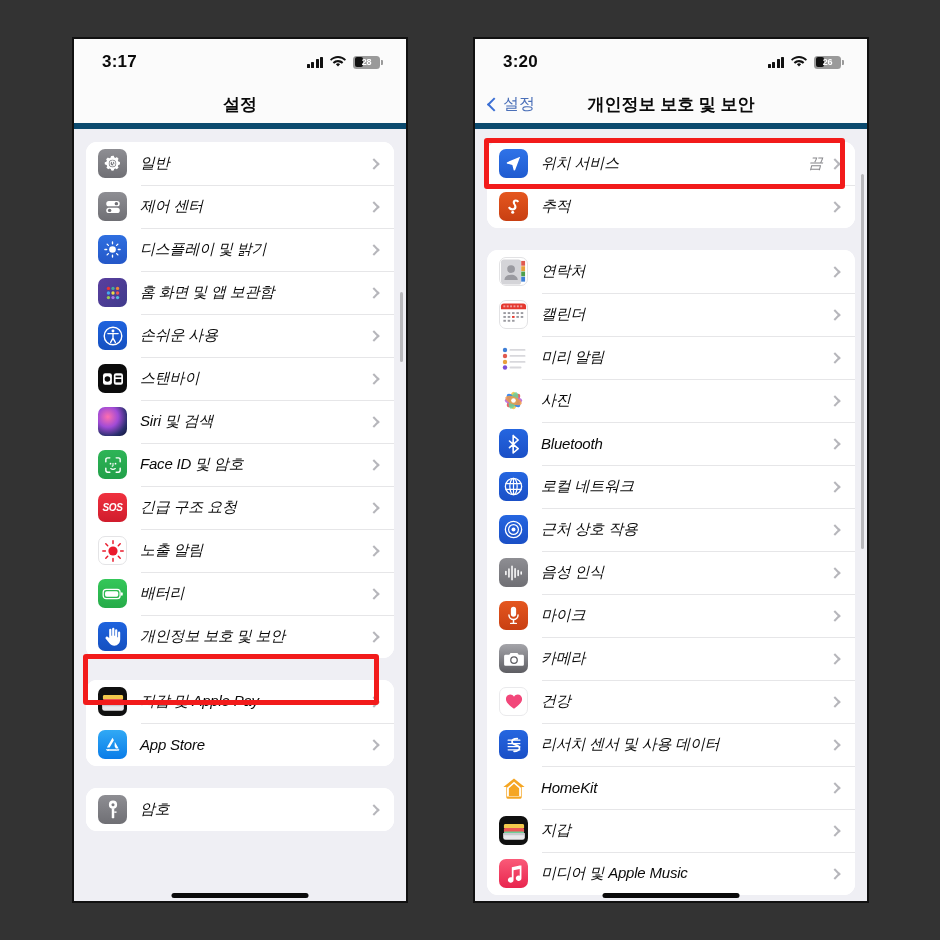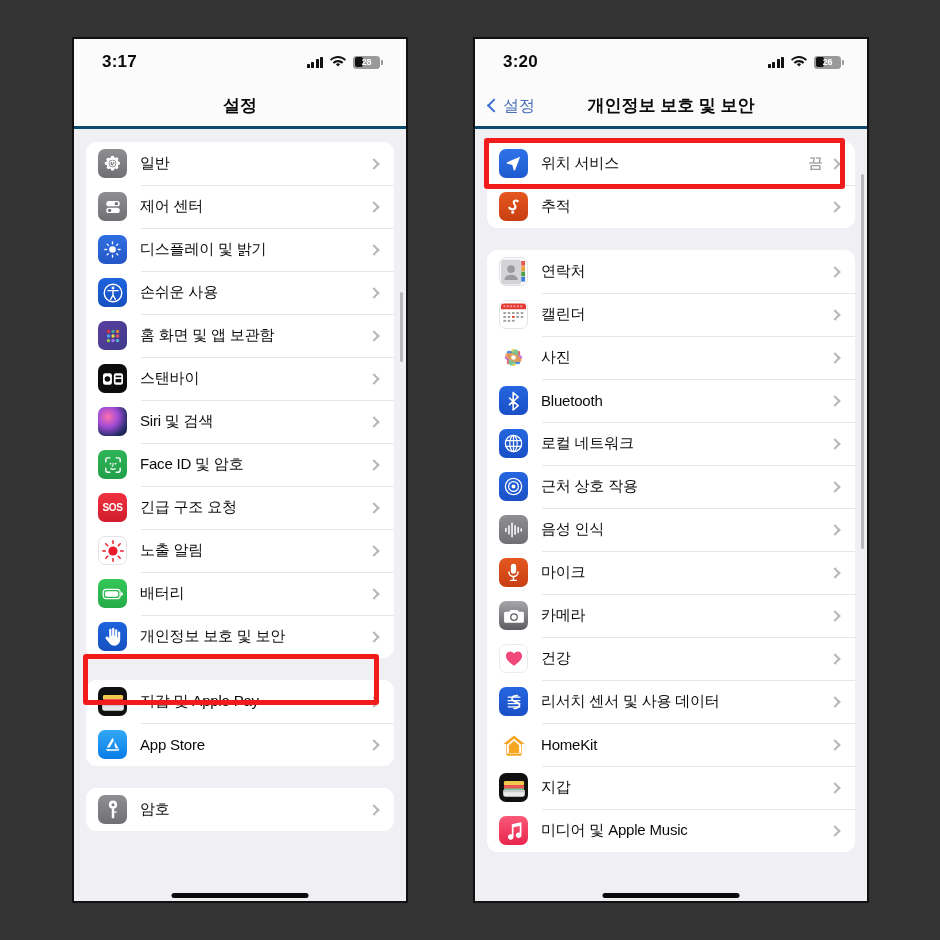--- a/index.html
+++ b/index.html
@@ -75,21 +75,21 @@
     font-size: 9px; font-weight: bold; color: #ffffff;
     z-index: 2; letter-spacing: -.2px;
   }
 
   
   .navbar {
     position: relative;
     height: 44px;
     background: #fbfbfb;
     display: flex; align-items: center; justify-content: center;
-    border-bottom: 3px solid #0c4a6e;
+    border-bottom: 6px solid #0c4a6e;
   }
   .nav-title { font-size: 17px; font-weight: bold; color: #0a0a0a; }
   .nav-back {
     position: absolute; left: 14px; top: 50%;
     transform: translateY(-50%);
     display: flex; align-items: center; gap: 4px;
     color: #3b6fd4;
   }
   .nav-back .chev {
     width: 10px; height: 10px;
@@ -112,20 +112,21 @@
     background: #b9b9bd;
     z-index: 8;
   }
 
   
   .group {
     margin: 0 12px 22px 12px;
     background: #ffffff;
     border-radius: 11px;
     overflow: hidden;
+    font-style: italic;
   }
   .group.first { margin-top: 13px; }
 
   .row {
     position: relative;
     display: flex; align-items: center;
     height: 43px;
     padding-left: 12px;
     background: #ffffff;
   }
@@ -253,47 +254,47 @@
                   <circle cx="12" cy="12" r="4.2" fill="#fff"></circle>
                   <g stroke="#fff" stroke-width="1.7" stroke-linecap="round">
                     <path d="M12 2.4v2.3M12 19.3v2.3M2.4 12h2.3M19.3 12h2.3M5.2 5.2l1.6 1.6M17.2 17.2l1.6 1.6M18.8 5.2l-1.6 1.6M6.8 17.2l-1.6 1.6"></path>
                   </g>
                 </svg>
               </div>
               <div class="label">디스플레이 및 밝기</div>
               <div class="chevron"></div>
             </div>
             <div class="row">
-              <div class="ico" style="background: linear-gradient(rgb(30, 99, 222), rgb(21, 80, 192));">
-                <svg width="22" height="22" viewBox="0 0 24 24">
-                  <circle cx="12" cy="12" r="9.6" fill="none" stroke="#fff" stroke-width="1.5"></circle>
-                  <circle cx="12" cy="6.6" r="1.6" fill="#fff"></circle>
-                  <path d="M6.4 9.4h11.2M12 9.4v5M12 14.4l-2.6 4.6M12 14.4l2.6 4.6" stroke="#fff" stroke-width="1.5" stroke-linecap="round" fill="none"></path>
-                </svg>
-              </div>
-              <div class="label">손쉬운 사용</div>
-              <div class="chevron"></div>
-            </div>
-            <div class="row">
               <div class="ico" style="background: linear-gradient(135deg, rgb(90, 62, 158), rgb(63, 59, 140));">
                 <svg width="20" height="20" viewBox="0 0 24 24">
                   <g>
                     <circle cx="6.5" cy="6.5" r="2" fill="#e33"></circle>
                     <circle cx="12" cy="6.5" r="2" fill="#4a9"></circle>
                     <circle cx="17.5" cy="6.5" r="2" fill="#e83"></circle>
                     <circle cx="6.5" cy="12" r="2" fill="#4ae"></circle>
                     <circle cx="12" cy="12" r="2" fill="#ed4"></circle>
                     <circle cx="17.5" cy="12" r="2" fill="#e55"></circle>
                     <circle cx="6.5" cy="17.5" r="2" fill="#9c5"></circle>
                     <circle cx="12" cy="17.5" r="2" fill="#a7e"></circle>
                     <circle cx="17.5" cy="17.5" r="2" fill="#5bd"></circle>
                   </g>
                 </svg>
               </div>
               <div class="label">홈 화면 및 앱 보관함</div>
+              <div class="chevron"></div>
+            </div>
+            <div class="row">
+              <div class="ico" style="background: linear-gradient(rgb(30, 99, 222), rgb(21, 80, 192));">
+                <svg width="22" height="22" viewBox="0 0 24 24">
+                  <circle cx="12" cy="12" r="9.6" fill="none" stroke="#fff" stroke-width="1.5"></circle>
+                  <circle cx="12" cy="6.6" r="1.6" fill="#fff"></circle>
+                  <path d="M6.4 9.4h11.2M12 9.4v5M12 14.4l-2.6 4.6M12 14.4l2.6 4.6" stroke="#fff" stroke-width="1.5" stroke-linecap="round" fill="none"></path>
+                </svg>
+              </div>
+              <div class="label">손쉬운 사용</div>
               <div class="chevron"></div>
             </div>
             <div class="row">
               <div class="ico" style="background: rgb(11, 11, 11);">
                 <svg width="22" height="16" viewBox="0 0 26 18">
                   <rect x="1.2" y="2.2" width="10.5" height="13.6" rx="2.6" fill="#fff"></rect>
                   <circle cx="6.4" cy="9" r="3.3" fill="#0b0b0b"></circle>
                   <rect x="14" y="2.2" width="10.8" height="13.6" rx="2.6" fill="#fff"></rect>
                   <rect x="16" y="5" width="6.8" height="2" fill="#0b0b0b"></rect>
                   <rect x="16" y="9" width="6.8" height="4" fill="#0b0b0b"></rect>
@@ -508,20 +509,36 @@
                     <rect x="12.5" y="19" width="2.6" height="2"></rect>
                   </g>
                   <rect x="12.5" y="15" width="2.6" height="2" fill="#e5392f"></rect>
                 </svg>
               </div>
               <div class="label">캘린더</div>
               <div class="chevron"></div>
             </div>
             <div class="row">
               <div class="ico" style="background: rgb(255, 255, 255);">
+                <svg width="26" height="24" viewBox="0 0 26 24">
+                  <circle cx="4" cy="4" r="2.2" fill="#3f7fd6"></circle>
+                  <rect x="8.5" y="3" width="16" height="1.8" rx=".9" fill="#d8d8dc"></rect>
+                  <circle cx="4" cy="10" r="2.2" fill="#e05a4f"></circle>
+                  <rect x="8.5" y="9" width="16" height="1.8" rx=".9" fill="#d8d8dc"></rect>
+                  <circle cx="4" cy="16" r="2.2" fill="#e8a13c"></circle>
+                  <rect x="8.5" y="15" width="16" height="1.8" rx=".9" fill="#d8d8dc"></rect>
+                  <circle cx="4" cy="21.5" r="2.2" fill="#7a4fd6"></circle>
+                  <rect x="8.5" y="20.6" width="12" height="1.8" rx=".9" fill="#d8d8dc"></rect>
+                </svg>
+              </div>
+              <div class="label">미리 알림</div>
+              <div class="chevron"></div>
+            </div>
+            <div class="row">
+              <div class="ico" style="background: rgb(255, 255, 255);">
                 <svg width="27" height="27" viewBox="0 0 28 28">
                   <g transform="translate(14,14)">
                     <ellipse rx="4" ry="9" fill="#f2c94c" opacity=".92"></ellipse>
                     <ellipse rx="4" ry="9" fill="#eb5757" opacity=".92" transform="rotate(45)"></ellipse>
                     <ellipse rx="4" ry="9" fill="#bb6bd9" opacity=".92" transform="rotate(90)"></ellipse>
                     <ellipse rx="4" ry="9" fill="#2f80ed" opacity=".92" transform="rotate(135)"></ellipse>
                     <ellipse rx="4" ry="9" fill="#6fcf97" opacity=".88" transform="rotate(22)"></ellipse>
                     <ellipse rx="4" ry="9" fill="#f2994a" opacity=".85" transform="rotate(112)"></ellipse>
                     <circle r="2.4" fill="#fff"></circle>
                   </g>

